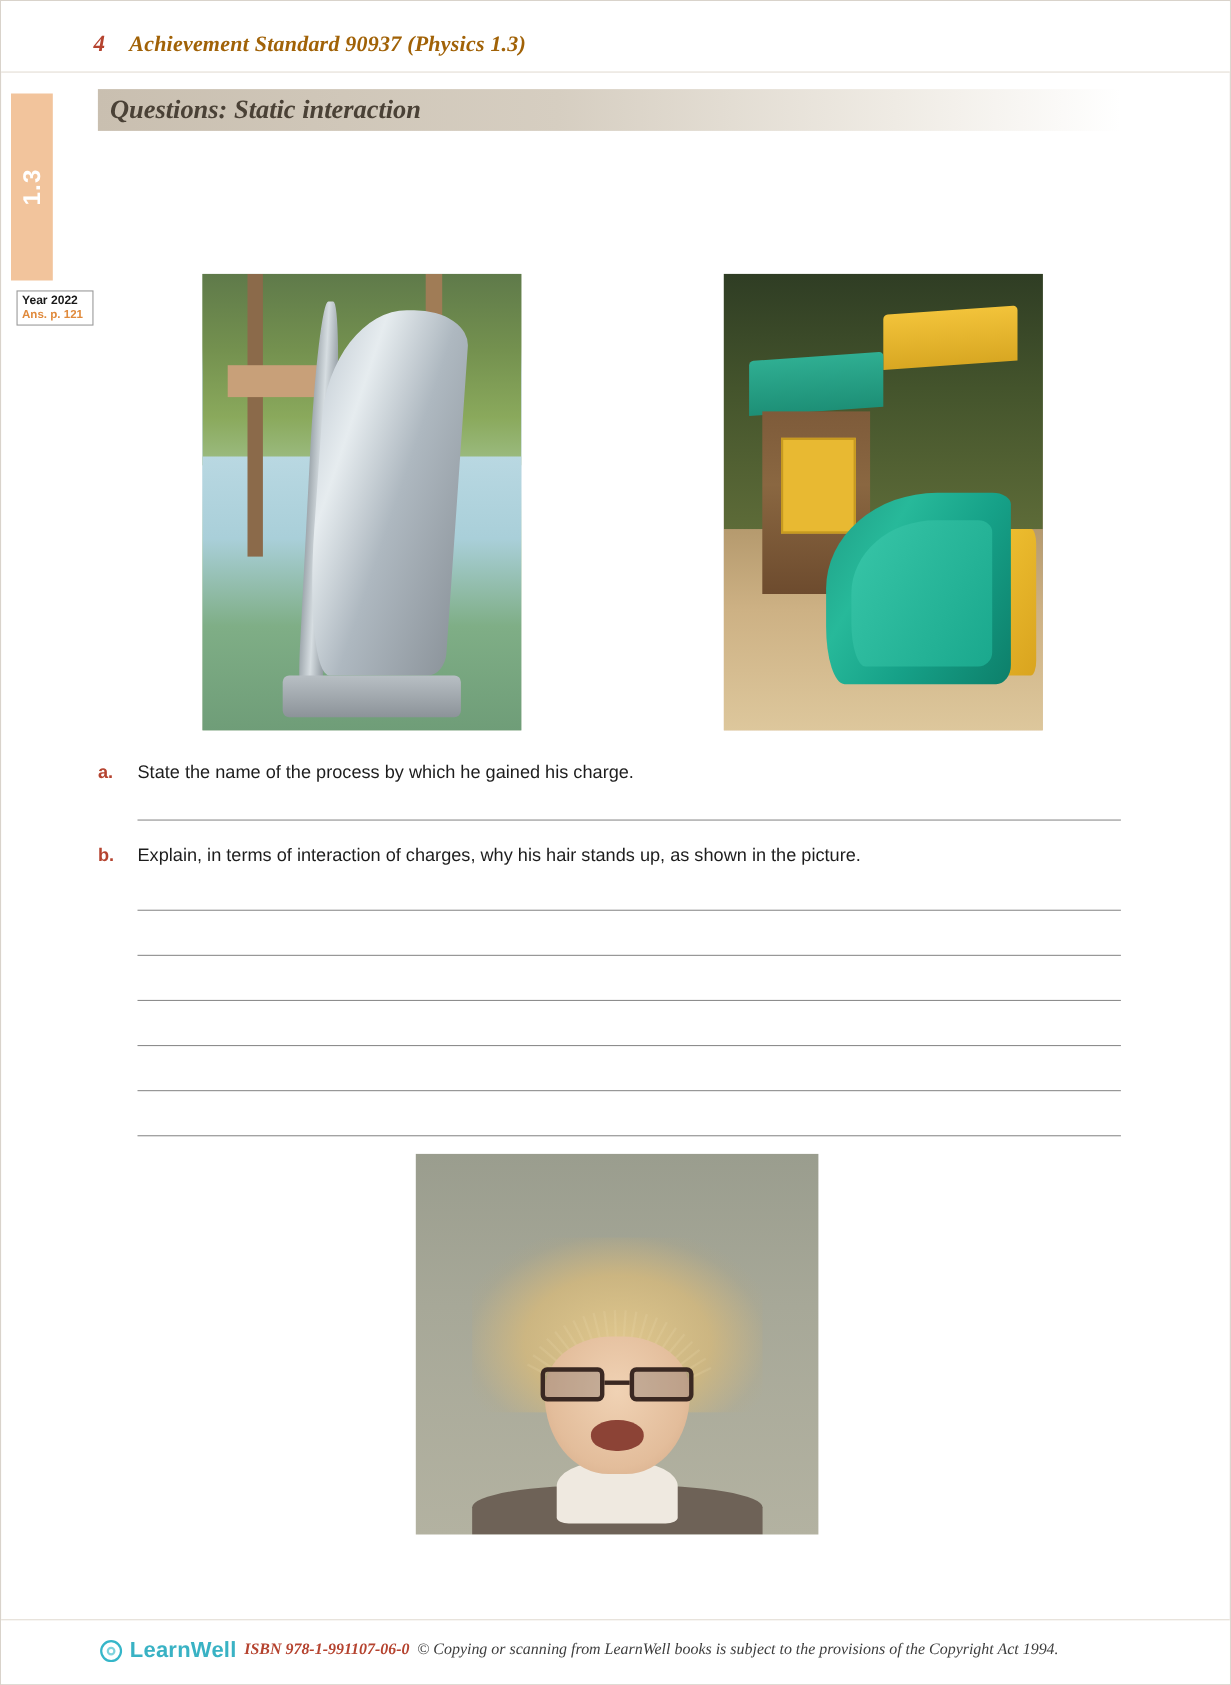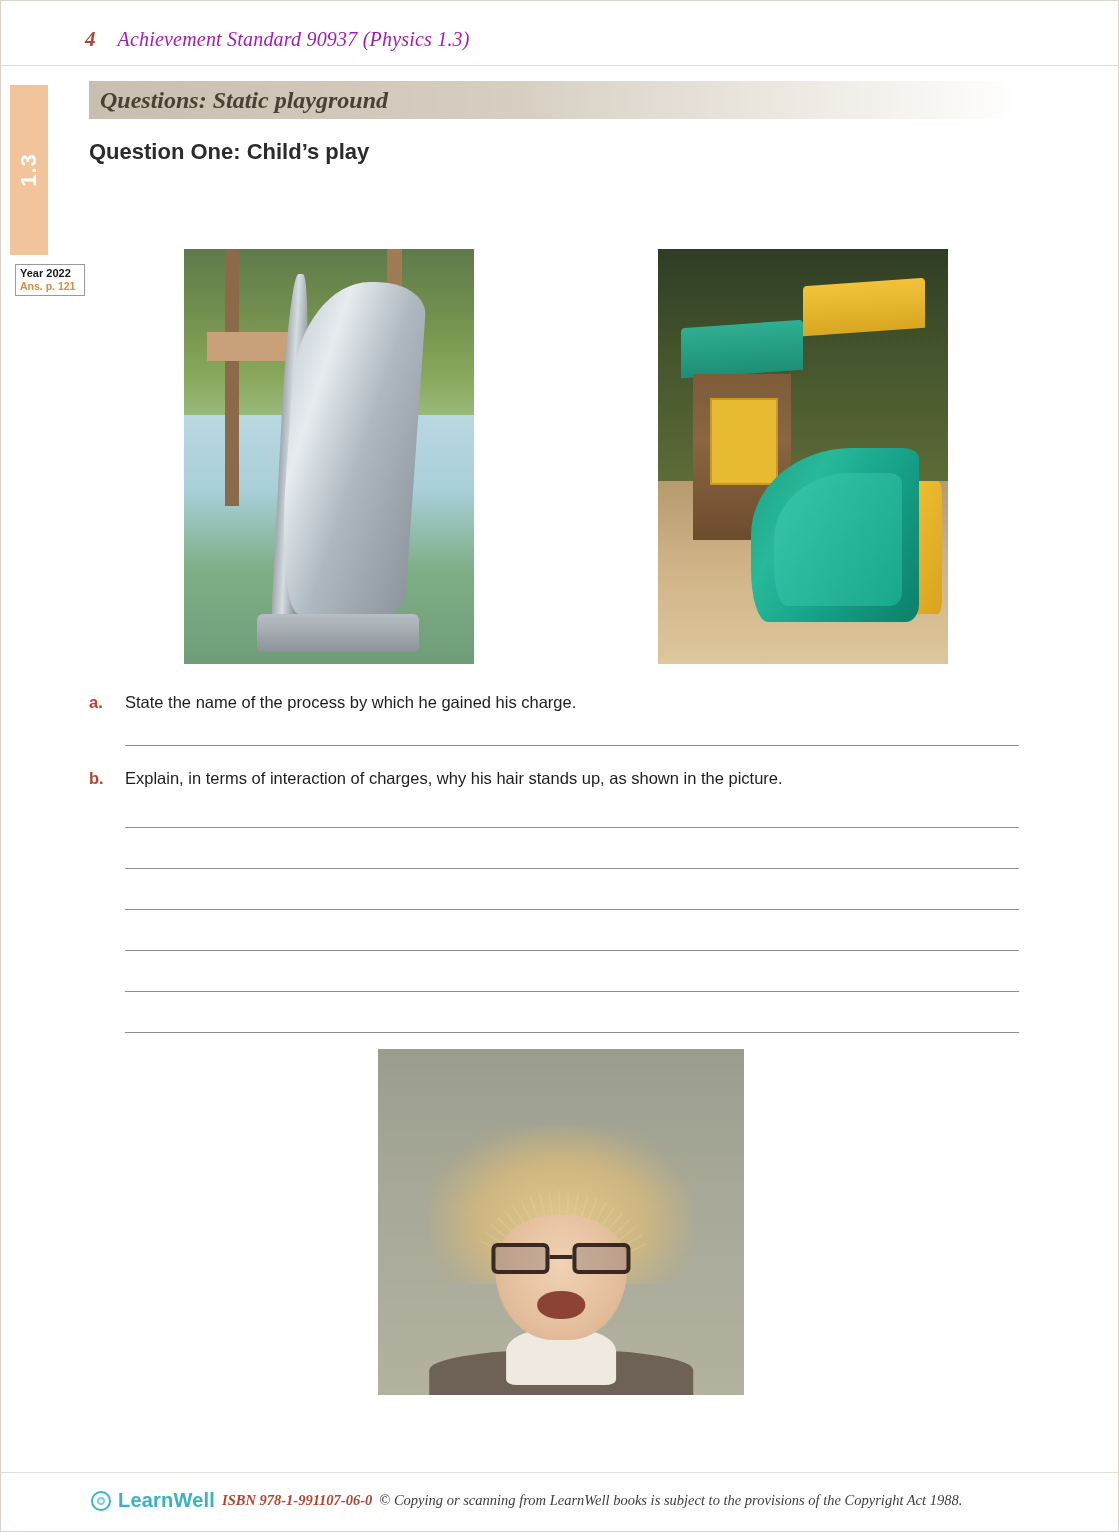--- a/index.html
+++ b/index.html
@@ -45,22 +45,23 @@
     font-family: "Liberation Serif", serif;
     font-style: italic;
     font-weight: bold;
     font-size: 21px;
     color: #b5432f;
   }
   .header-title {
     font-family: "Liberation Serif", serif;
     font-style: italic;
     font-size: 20px;
-    color: #a21caf;
+    color: #a16207;
     letter-spacing: 0.2px;
+    font-weight: bold;
   }
 
   
   .side-tab {
     position: absolute;
     left: 9px;
     top: 84px;
     width: 38px;
     height: 170px;
     background: #f2c49c;
@@ -483,24 +484,23 @@
 
   <div class="side-tab">
     <div class="side-tab-label">1.3</div>
   </div>
   <div class="year-box">
     <div class="year-line">Year 2022</div>
     <div class="ans-line">Ans. p. 121</div>
   </div>
 
   <div class="section-banner">
-    <div class="section-banner-text">Questions: Static playground</div>
-  </div>
-
-  <div class="question-heading">Question One: Child’s play</div>
+    <div class="section-banner-text">Questions: Static interaction</div>
+  </div>
+
 
   <div class="img-row">
 
     <div class="photo photo-metal">
       <div class="metal-grass"></div>
       <div class="metal-ground"></div>
       <div class="metal-post p1"></div>
       <div class="metal-post p2"></div>
       <div class="metal-deck"></div>
       <div class="metal-slide-rail"></div>
@@ -571,17 +571,17 @@
       <div class="lens r"></div>
     </div>
     <div class="mouth"></div>
   </div>
 
   <div class="footer">
     <div class="footer-inner">
       <div class="lw-mark"></div>
       <div class="lw-name">LearnWell</div>
       <div class="footer-isbn">ISBN 978-1-991107-06-0</div>
-      <div class="footer-text">© Copying or scanning from LearnWell books is subject to the provisions of the Copyright Act 1988.</div>
+      <div class="footer-text">© Copying or scanning from LearnWell books is subject to the provisions of the Copyright Act 1994.</div>
     </div>
   </div>
 
 </div>
 
 </body></html>

